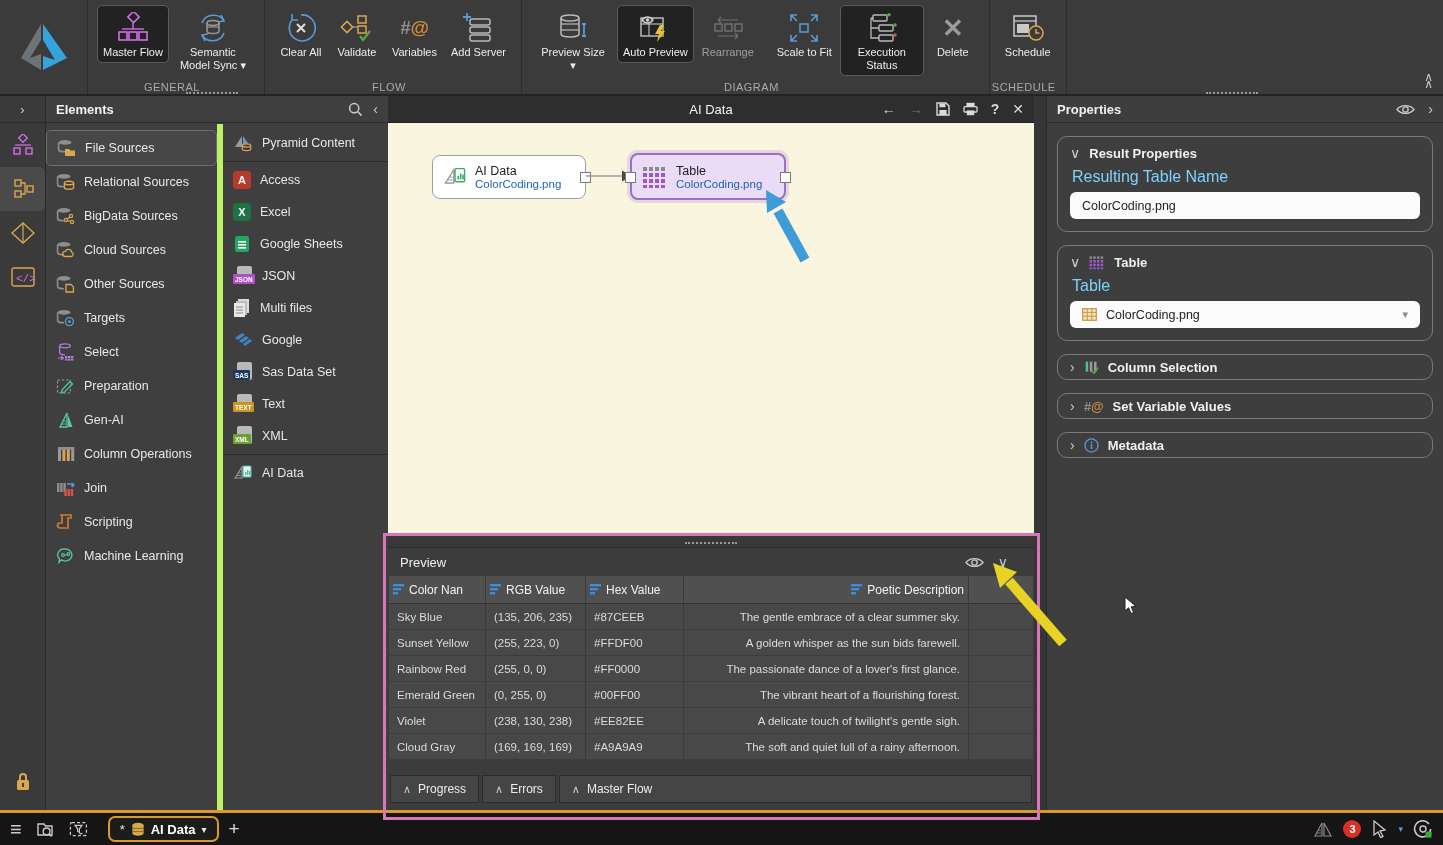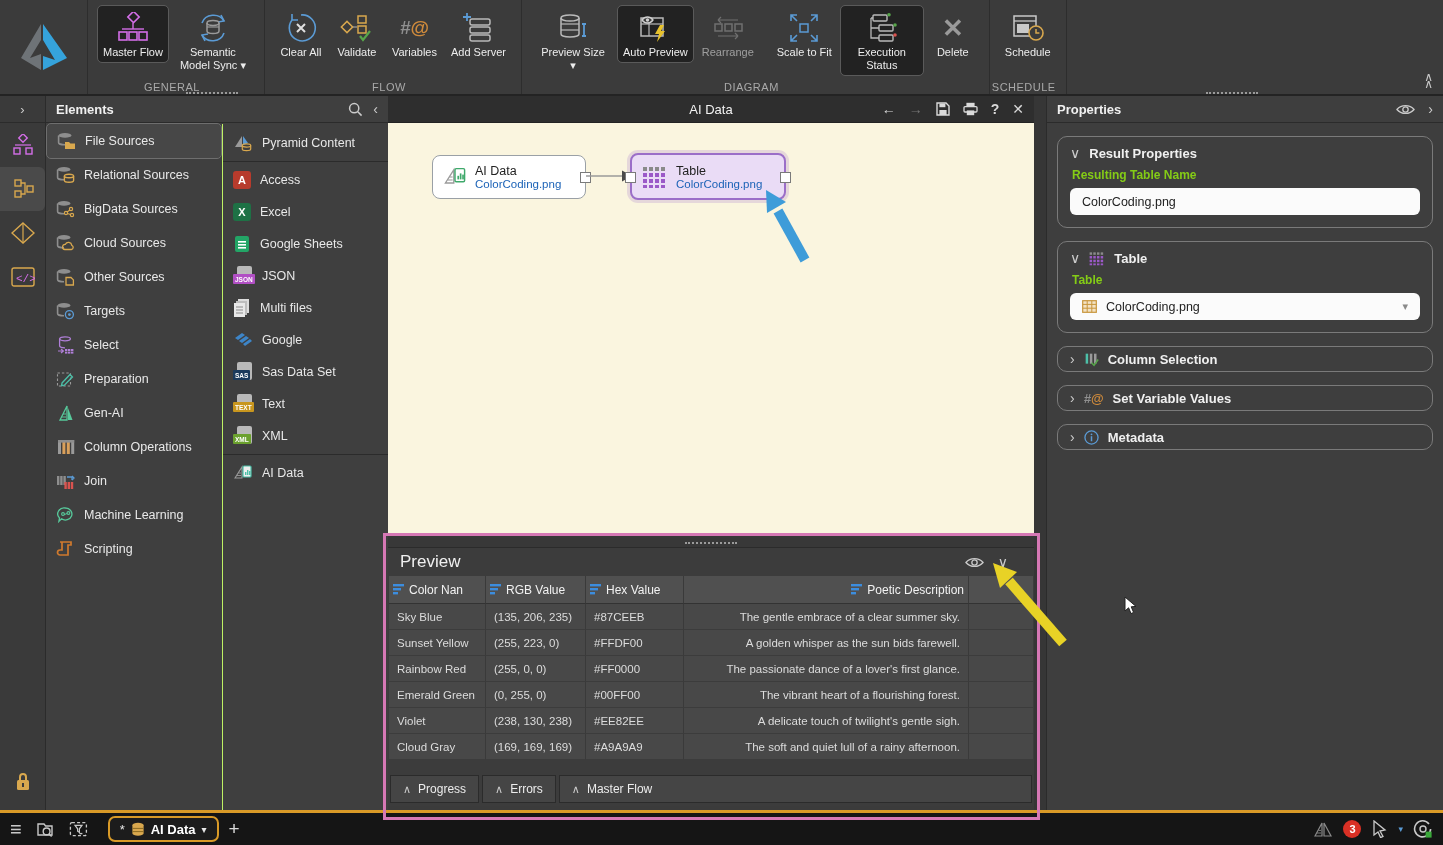--- a/index.html
+++ b/index.html
@@ -28,21 +28,21 @@
   .rail-top { height:27px; border-bottom:1px solid #2B2B2B; display:flex; align-items:center; justify-content:center; color:#CCC; font-size:13px; cursor:pointer; }
   .rail-item { height:44px; display:flex; align-items:center; justify-content:center; cursor:pointer; }
   .rail-item.sel { background:#4A4A4A; border-radius:0 6px 6px 0; }
   .rail-lock { position:absolute; bottom:18px; left:0; width:46px; display:flex; justify-content:center; }
 
   .elements { position:absolute; left:46px; top:96px; width:342px; height:714px; background:#3F3F3F; }
   .panel-header { height:27px; border-bottom:1px solid #2B2B2B; display:flex; align-items:center; padding:0 10px;text-align:center; }
   .panel-title { font-size:13px; font-weight:bold; color:#F0F0F0; }
   .ph-right { margin-left:auto; display:flex; align-items:center; gap:10px; color:#CCC; }
   .chev { font-size:14px; color:#CCC; cursor:pointer; line-height:1; }
-  .cats { position:absolute; left:0; top:28px; width:177px; bottom:0; border-right:1px solid #bef264; padding-top:0; }
+  .cats { position:absolute; left:0; top:28px; width:177px; bottom:0; border-right:6px solid #bef264; padding-top:7px; }
   .cat-row { height:34px; display:flex; align-items:center; gap:9px; padding:0 8px 0 10px; font-size:12.5px; color:#E8E8E8; cursor:pointer; }
   .cat-row.sel { background:#474747; outline:1px solid #6E6E6E; border-radius:4px; margin:0 1px; }
   .srcs { position:absolute; left:177px; top:28px; right:0; bottom:0; padding-top:3px; }
   .src-row { height:32px; display:flex; align-items:center; gap:9px; padding:0 6px 0 10px; font-size:12.5px; color:#E8E8E8; cursor:pointer; }
   .src-sep { border-top:1px solid #2B2B2B; margin:2px 0; }
   .badgefile { position:relative; width:20px; height:20px; flex:0 0 20px; }
   .badgefile .page { position:absolute; right:1px; top:0; width:15px; height:18px; background:#B9B9B9; border-radius:2px; }
   .badgefile .tag { position:absolute; left:0; bottom:2px; min-width:14px; height:10px; padding:0 2px; font-size:6.5px; font-weight:bold; color:#FFF; display:flex; align-items:center; justify-content:center; border-radius:1px; }
   .sqicon { width:18px; height:18px; flex:0 0 18px; border-radius:3px; display:flex; align-items:center; justify-content:center; font-size:11px; font-weight:bold; color:#FFF; }
 
@@ -80,21 +80,21 @@
   .ftab .fchev { font-size:11px; color:#CCC; }
   .ftab.wide { flex:1; }
 
   
   .vgap { position:absolute; left:1034px; top:96px; width:12px; height:714px; background:#363636; }
   .props { position:absolute; left:1046px; top:96px; width:397px; height:714px; background:#3E3E3E; border-left:1px solid #2B2B2B; }
   .pcard { margin:13px 10px 0 10px; border:1px solid #7A7A7A; border-radius:10px; padding:8px 12px 12px 12px; }
   .pcard.slim { padding:4px 12px; height:26px; display:flex; align-items:center; }
   .pc-head { display:flex; align-items:center; gap:9px; font-size:13px; font-weight:bold; color:#F0F0F0; }
   .pc-chev { font-size:14px; color:#CCC; font-weight:normal; cursor:pointer; }
-  .pc-label { font-size:12px; color:#84cc16; margin:7px 0 6px 2px;font-weight:bold; }
+  .pc-label { font-size:16px; color:#7dd3fc; margin:7px 0 6px 2px; }
   .pc-input { width:100%; height:27px; border:none; border-radius:6px; background:#FBFBFB; font-family:"Liberation Sans",sans-serif; font-size:12.5px; color:#222; padding:0 12px; }
   .pc-select { width:100%; height:27px; border-radius:6px; background:#FBFBFB; display:flex; align-items:center; gap:9px; padding:0 12px; cursor:pointer; }
   .pc-select .sel-text { font-size:12.5px; color:#222; flex:1; }
   .pc-select .caret { color:#8A8A8A; font-size:11px; }
 
   
   .taskbar { position:absolute; left:0; top:810px; width:1443px; height:35px; background:#151515; border-top:3px solid #D99A27; display:flex; align-items:center; padding:0 10px; }
   .tb-ic { color:#C9C9C9; margin-right:14px; cursor:pointer; display:flex; align-items:center; }
   .tb-tab { display:flex; align-items:center; gap:6px; border:2px solid #D99A27; border-radius:7px; background:#1C1C1C; height:26px; padding:0 10px; margin:0 10px 0 6px; cursor:pointer; }
   .tb-tab .star { color:#E8E8E8; font-size:13px; }
@@ -451,32 +451,32 @@
               <rect x="8.4" y="10" width="2.4" height="7"></rect>
               <rect x="11.6" y="10" width="2.4" height="7"></rect>
               <rect x="14.8" y="10" width="2.4" height="7"></rect>
             </g>
             <path d="M11 5 h5 v3 M16 4 l2 2 -2 2" fill="none" stroke="#5B9BD5" stroke-width="1.3"></path>
           </svg>
         <span>Join</span>
       </div>
       <div class="cat-row">
         <svg width="19" height="18" viewBox="0 0 19 18">
+            <path d="M4 2 h11 v3 h-3 v10 h-8 a2.5 2.5 0 0 1 0 -5 h2 V2" fill="none" stroke="#D07A2E" stroke-width="1.7"></path>
+          </svg>
+        <span>Scripting</span>
+      </div>
+      <div class="cat-row">
+        <svg width="19" height="18" viewBox="0 0 19 18">
             <path d="M9.5 2 a6.5 6 0 1 1 -4 10.8 l-2.6 2.6 .6 -3.4 a6.5 6 0 0 1 6 -10 Z" fill="none" stroke="#57C99B" stroke-width="1.3"></path>
             <circle cx="7" cy="8" r="1.4" fill="none" stroke="#57C99B" stroke-width="1.1"></circle>
             <circle cx="12.4" cy="7" r="1.4" fill="none" stroke="#57C99B" stroke-width="1.1"></circle>
             <line x1="8.2" y1="8.6" x2="11.4" y2="7.4" stroke="#57C99B" stroke-width="1"></line>
           </svg>
         <span>Machine Learning</span>
-      </div>
-      <div class="cat-row">
-        <svg width="19" height="18" viewBox="0 0 19 18">
-            <path d="M4 2 h11 v3 h-3 v10 h-8 a2.5 2.5 0 0 1 0 -5 h2 V2" fill="none" stroke="#D07A2E" stroke-width="1.7"></path>
-          </svg>
-        <span>Scripting</span>
       </div>
     </div>
 
     <div class="srcs">
       <div class="src-row">
         <svg width="20" height="20" viewBox="0 0 20 20">
             <polygon points="2,14 9,3 9,14" fill="#9A9A9A"></polygon>
             <polygon points="10,3 15,10 10,12" fill="#5B9BD5"></polygon>
             <ellipse cx="13.5" cy="12.5" rx="4.2" ry="1.6" fill="none" stroke="#D9A84E" stroke-width="1.2"></ellipse>
             <path d="M9.3 12.5 v3.6 c0 .9 1.9 1.6 4.2 1.6 s4.2 -.7 4.2 -1.6 v-3.6" fill="none" stroke="#D9A84E" stroke-width="1.2"></path>
@@ -654,21 +654,21 @@
         <polygon points="28,12 48,24 29,35" fill="#3E9CD9"></polygon>
       </svg>
     </div>
 
     <div class="h-splitter">
       <div class="grip" style="left:297px; top:9px;"></div>
     </div>
 
     <div class="preview">
       <div class="preview-header">
-        <span class="panel-title" style="font-weight:normal; font-size:17px;">Preview</span>
+        <span class="panel-title" style="font-weight:normal; font-size:13px;">Preview</span>
         <span class="ph-right" style="gap:14px; padding-right:14px;">
           <svg width="19" height="13" viewBox="0 0 20 13">
             <path d="M1 6.5 C5.5 1 14.5 1 19 6.5 C14.5 12 5.5 12 1 6.5 Z" fill="none" stroke="#C9C9C9" stroke-width="1.4"></path>
             <circle cx="10" cy="6.5" r="2.8" fill="none" stroke="#C9C9C9" stroke-width="1.4"></circle>
           </svg>
           <span class="chev">∨</span>
         </span>
       </div>
 
       <div class="ptable">

